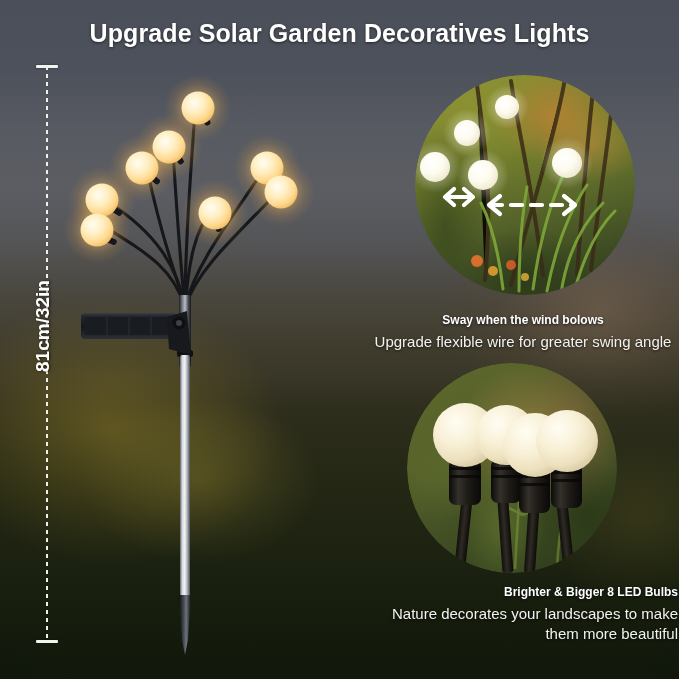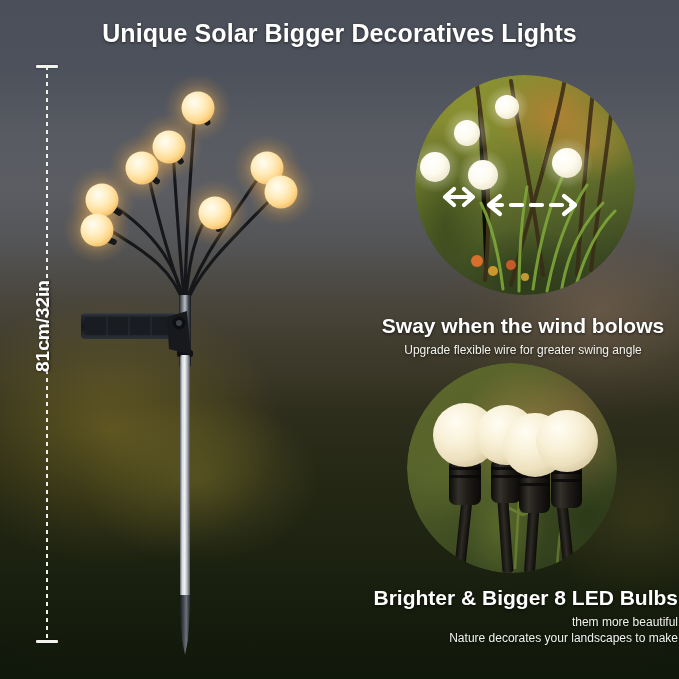--- a/index.html
+++ b/index.html
@@ -122,43 +122,43 @@
       radial-gradient(ellipse 70px 60px at 35px 110px, rgba(105,120,48,.40) 0%, rgba(0,0,0,0) 80%),
       radial-gradient(ellipse 60px 70px at 180px 150px, rgba(35,48,20,.5) 0%, rgba(0,0,0,0) 80%);
   }
   .photo-svg{position:absolute;inset:0;width:100%;height:100%;}
 
   
   .caption{position:absolute;text-align:center;width:310px;left:368px;}
   #caption-sway{top:313px;}
   #caption-bulbs{top:585px;text-align:right;}
   .cap-title{
-    color:#ffffff;font-size:21px;font-weight:bold;line-height:1.25;
+    color:#ffffff;font-size:12px;font-weight:bold;line-height:1.25;
     text-shadow:0 1px 3px rgba(0,0,0,.7);
   }
   .cap-sub{
-    color:#f2f2ee;font-size:12px;font-weight:normal;line-height:1.3;
+    color:#f2f2ee;font-size:15px;font-weight:normal;line-height:1.3;
     margin-top:4px;text-shadow:0 1px 3px rgba(0,0,0,.7);
   }
 </style>
 </head>
 <body>
 
 <div id="stage">
 
   <div class="bg-layer" id="bg-sky"></div>
   <div class="bg-layer" id="bg-warm-left"></div>
   <div class="bg-layer" id="bg-warm-left2"></div>
   <div class="bg-layer" id="bg-warm-right"></div>
   <div class="bg-layer" id="bg-warm-right2"></div>
   <div class="bg-layer" id="bg-mid-haze"></div>
   <div class="bg-layer" id="bg-dark-bottom"></div>
   <div class="bg-layer" id="bg-vignette"></div>
 
-  <div id="title">Unique Solar Bigger Decoratives Lights</div>
+  <div id="title">Upgrade Solar Garden Decoratives Lights</div>
 
   <div id="ruler">
     <div class="tick" id="tick-top"></div>
     <div id="dash-line"></div>
     <div class="tick" id="tick-bottom"></div>
     <div id="ruler-label">81cm/32in</div>
   </div>
 
   <div id="product">
     <svg viewBox="0 0 300 600" xmlns="http://www.w3.org/2000/svg">
@@ -400,18 +400,18 @@
         <circle cx="99" cy="72" r="30" fill="url(#cBulbG)"></circle>
         <circle cx="128" cy="82" r="32" fill="url(#cBulbG)"></circle>
         <circle cx="160" cy="78" r="31" fill="url(#cBulbG)"></circle>
       </g>
     </svg>
   </div>
 
   <div class="caption" id="caption-bulbs">
     <div class="cap-title">Brighter &amp; Bigger 8 LED Bulbs</div>
     <div class="cap-sub">
+      <div>Nature decorates your landscapes to make</div>
       <div>them more beautiful</div>
-      <div>Nature decorates your landscapes to make</div>
     </div>
   </div>
 
 </div>
 
 </body></html>

